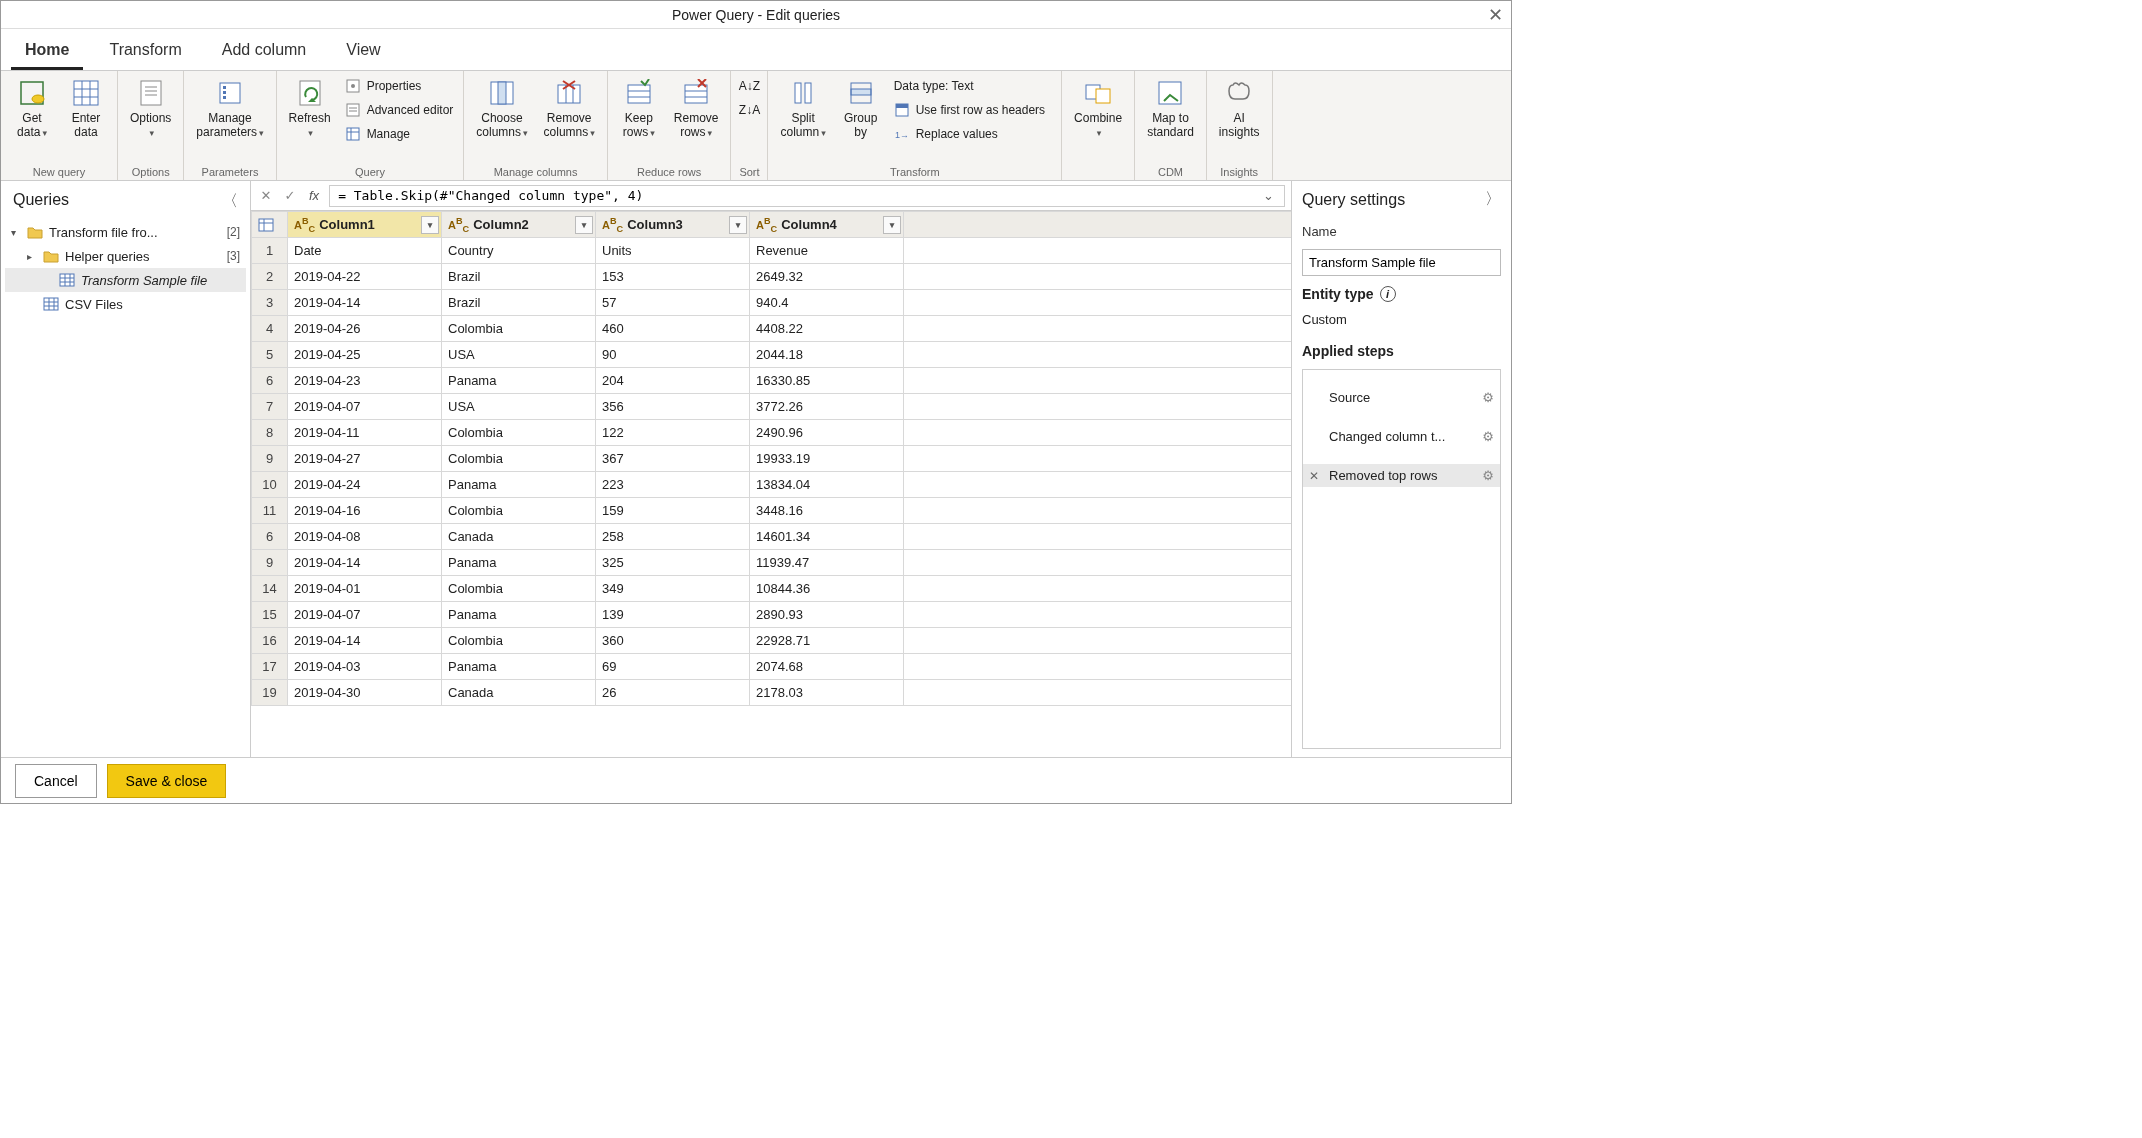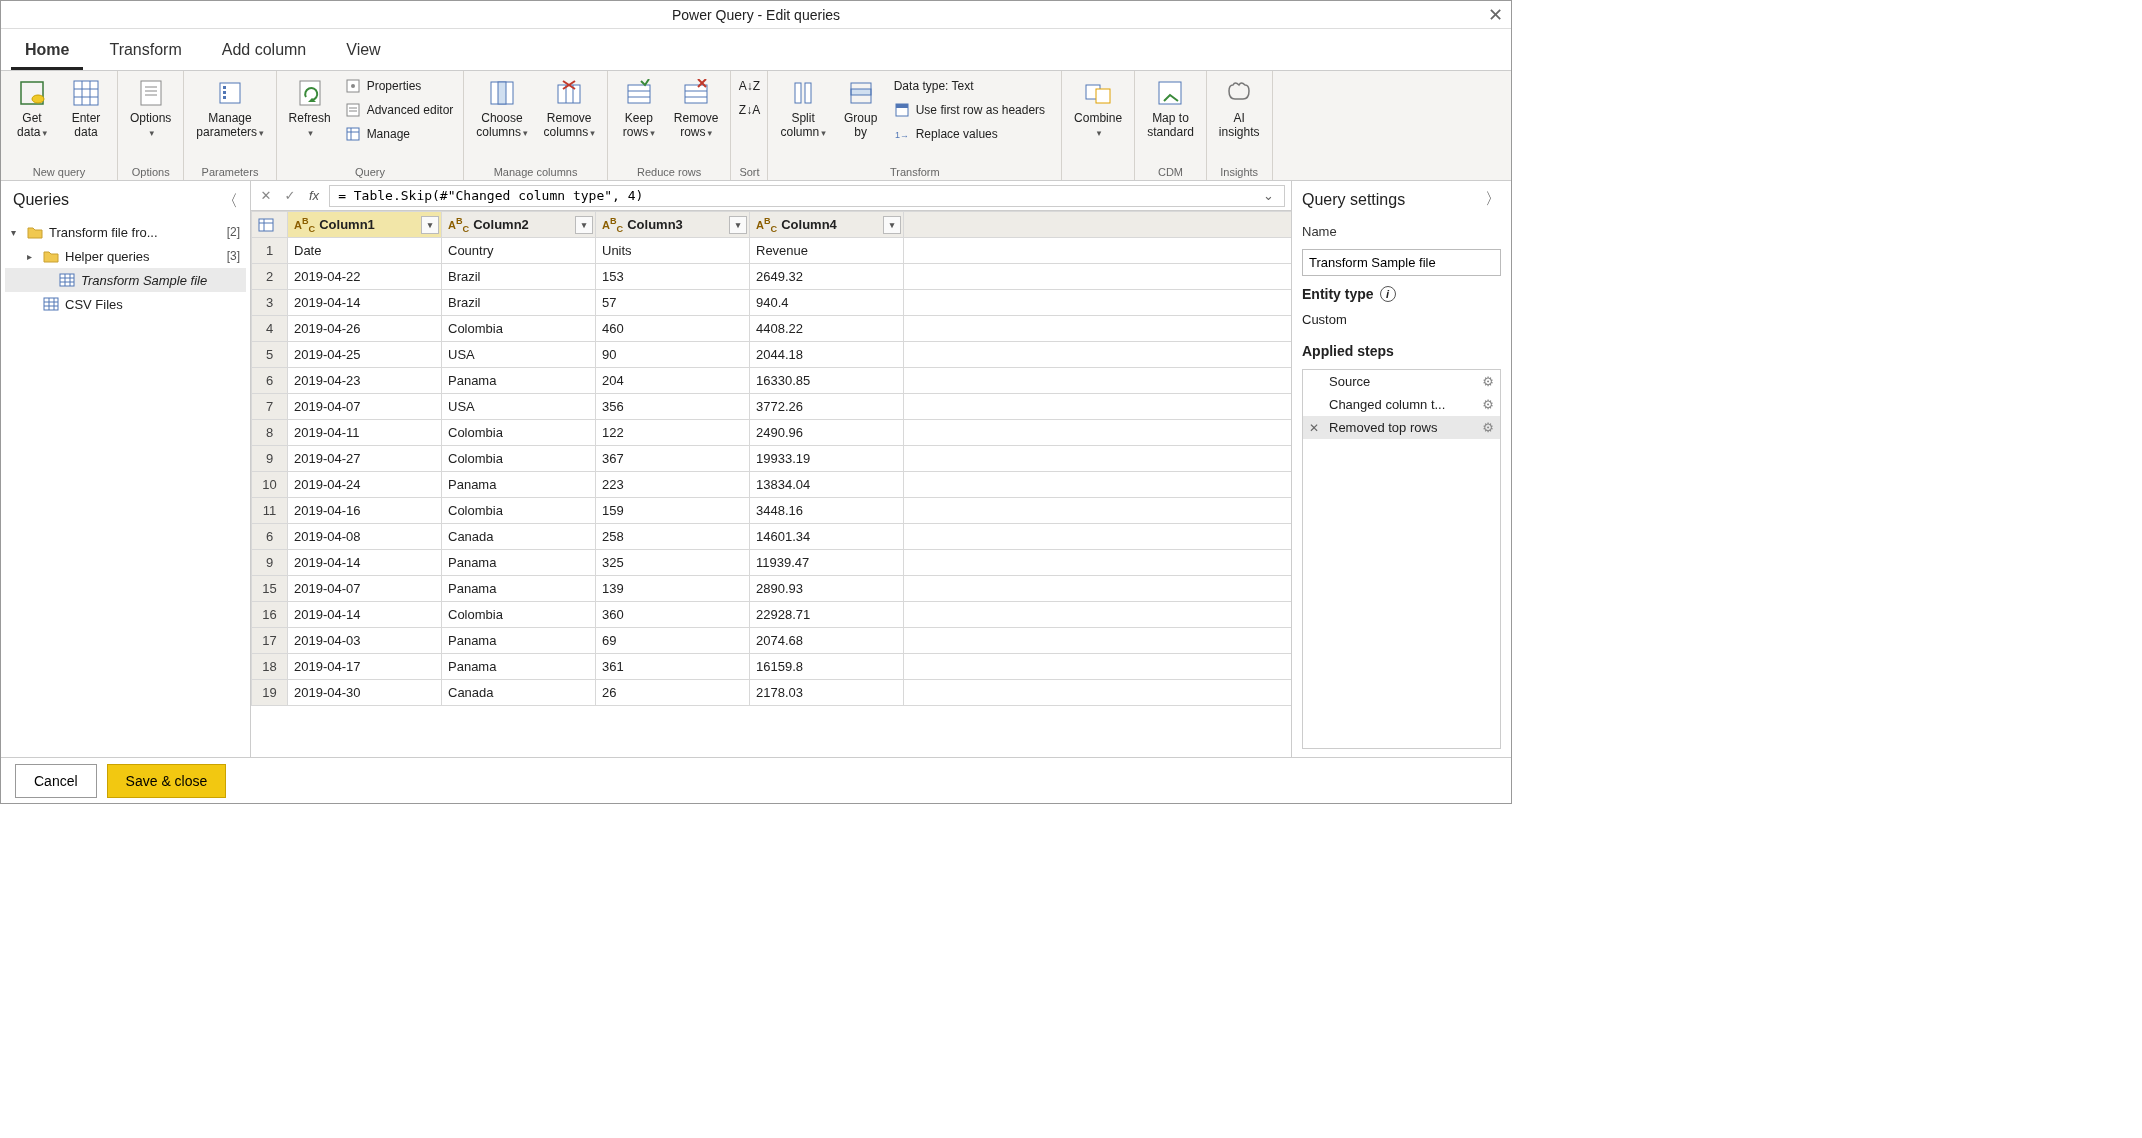--- a/index.html
+++ b/index.html
@@ -69,21 +69,21 @@
 
 
 .settings { width: 220px; border-left: 1px solid #ccc; padding: 8px 10px; display: flex; flex-direction: column; gap: 10px; }
 .settings-header { display: flex; justify-content: space-between; align-items: center; font-size: 16px; }
 .settings .label { font-size: 13px; color: #333; margin-top: 4px; }
 .settings input.name { width: 100%; padding: 5px 6px; border: 1px solid #bbb; font-size: 13px; }
 .entity-type { display: flex; align-items: center; gap: 6px; font-weight: 600; font-size: 14px; }
 .info-icon { width: 16px; height: 16px; border: 1px solid #555; border-radius: 50%; display: flex; align-items: center; justify-content: center; font-size: 11px; font-style: italic; }
 .steps-label { font-weight: 600; font-size: 14px; margin-top: 6px; }
 .steps { border: 1px solid #ccc; flex: 1; overflow: auto; }
-.step { display: flex; align-items: center; gap: 6px; padding: 4px 6px; font-size: 13px; cursor: pointer; position: relative; }
+.step { display: flex; align-items: center; gap: 6px; padding: 4px 6px; font-size: 13px; cursor: pointer; position: relative; margin-top: 16px; }
 .step .gear { margin-left: auto; color: #888; font-size: 13px; }
 .step.selected { background: #e8e8e8; }
 .step .stepdel { width: 14px; color: #666; font-size: 12px; }
 
 
 .footer { height: 46px; border-top: 1px solid #ccc; display: flex; justify-content: flex-start; align-items: center; gap: 10px; padding: 0 14px; background: #fff; }
 .btn { padding: 8px 18px; border: 1px solid #999; background: #fff; font-size: 14px; cursor: pointer; }
 .btn.primary { background: #f2c811; border-color: #caa200; font-weight: 400; }
 
 
@@ -600,20 +600,28 @@
               </tr>
               <tr>
                 <td class="rownum">9</td>
                 <td>2019-04-14</td>
                 <td>Panama</td>
                 <td>325</td>
                 <td>11939.47</td>
                 <td style="border-right: none;"></td>
               </tr>
               <tr>
+                <td class="rownum">14</td>
+                <td>2019-04-01</td>
+                <td>Colombia</td>
+                <td>349</td>
+                <td>10844.36</td>
+                <td style="border-right: none;"></td>
+              </tr>
+              <tr>
                 <td class="rownum">15</td>
                 <td>2019-04-07</td>
                 <td>Panama</td>
                 <td>139</td>
                 <td>2890.93</td>
                 <td style="border-right: none;"></td>
               </tr>
               <tr>
                 <td class="rownum">16</td>
                 <td>2019-04-14</td>
@@ -621,28 +629,20 @@
                 <td>360</td>
                 <td>22928.71</td>
                 <td style="border-right: none;"></td>
               </tr>
               <tr>
                 <td class="rownum">17</td>
                 <td>2019-04-03</td>
                 <td>Panama</td>
                 <td>69</td>
                 <td>2074.68</td>
-                <td style="border-right: none;"></td>
-              </tr>
-              <tr>
-                <td class="rownum">18</td>
-                <td>2019-04-17</td>
-                <td>Panama</td>
-                <td>361</td>
-                <td>16159.8</td>
                 <td style="border-right: none;"></td>
               </tr>
               <tr>
                 <td class="rownum">19</td>
                 <td>2019-04-30</td>
                 <td>Canada</td>
                 <td>26</td>
                 <td>2178.03</td>
                 <td style="border-right: none;"></td>
               </tr>

